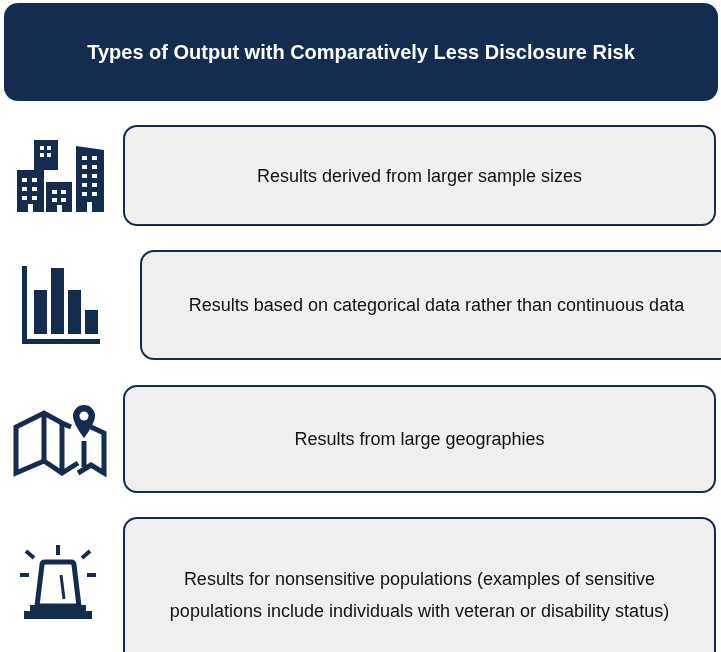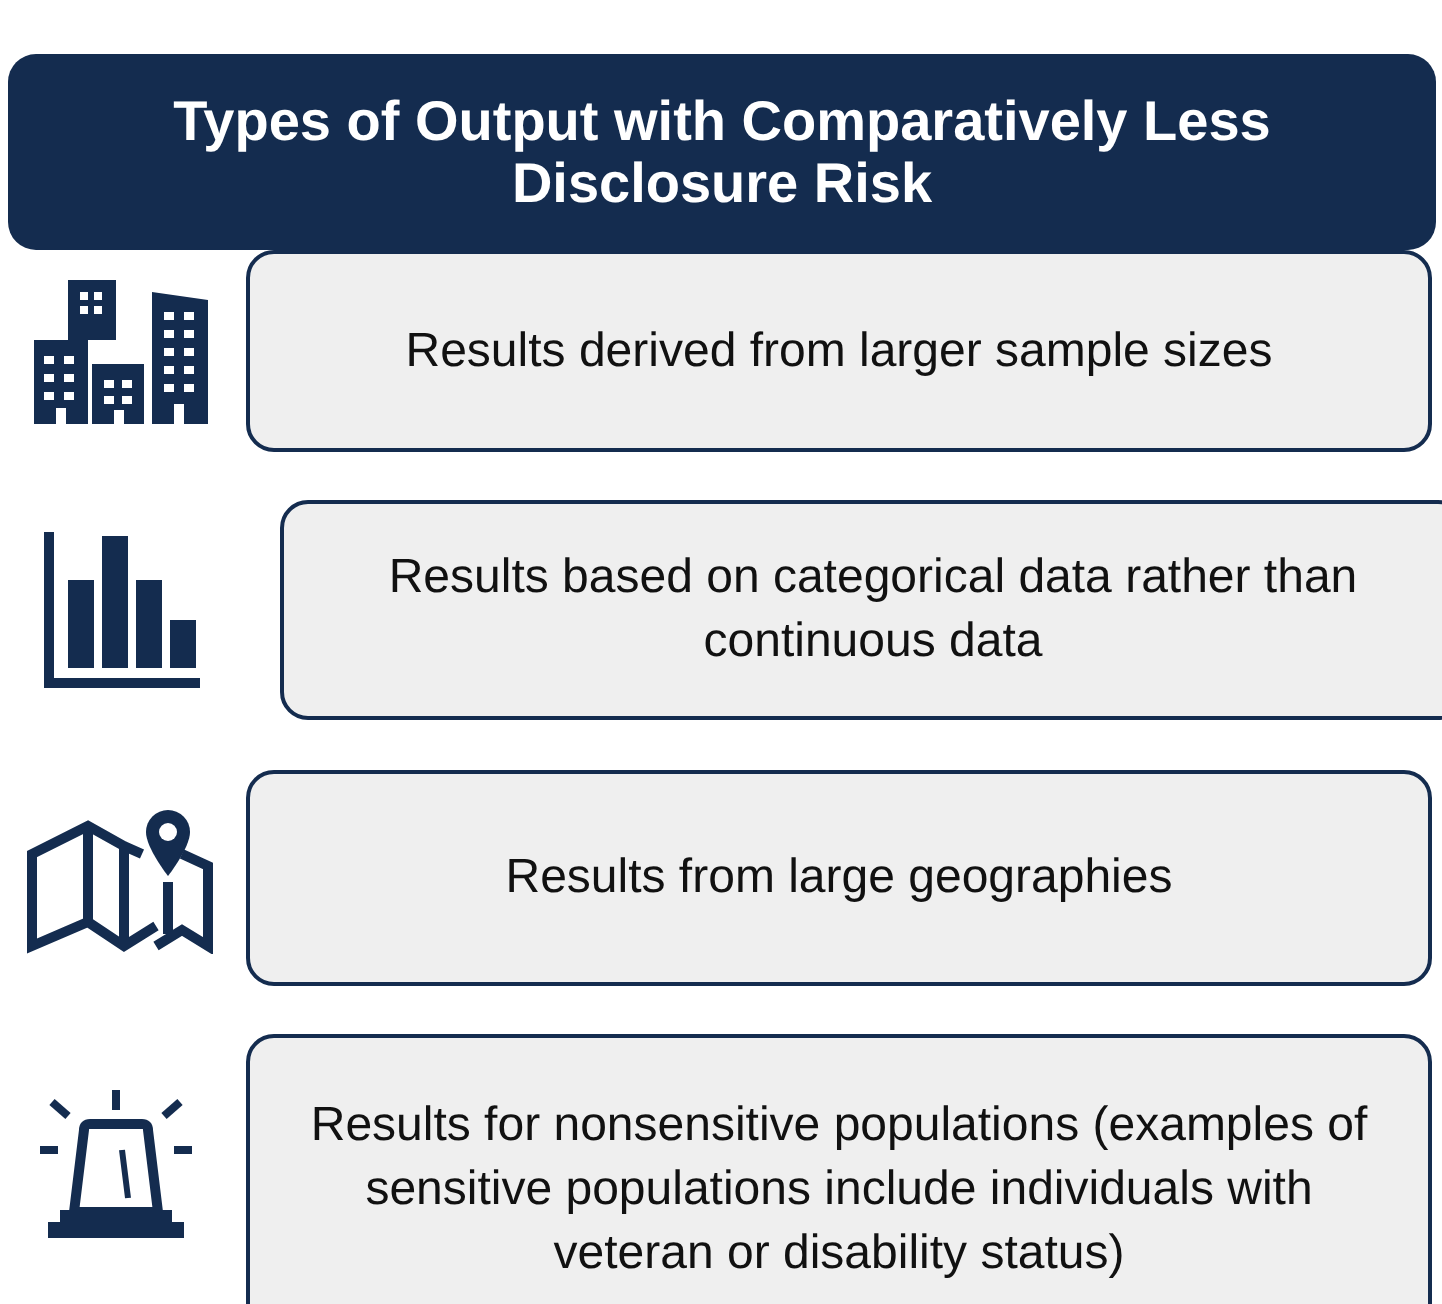--- a/index.html
+++ b/index.html
@@ -2,30 +2,30 @@
 <html><head>
 <meta charset="utf-8">
 <style>
   html, body { margin: 0; padding: 0; background: #ffffff; }
   body { width: 721px; height: 652px; position: relative; overflow: hidden;
          font-family: "Liberation Sans", "DejaVu Sans", sans-serif; }
   .header {
     position: absolute; left: 4px; top: 3px; width: 714px; height: 98px;
     background: #142c4f; border-radius: 14px; color: #ffffff;
     display: flex; align-items: center; justify-content: center; text-align: center;
-    font-weight: bold; font-size: 28px; line-height: 31px; box-sizing: border-box; padding: 0 40px; margin-top: 24px;
+    font-weight: bold; font-size: 20px; line-height: 31px; box-sizing: border-box; padding: 0 40px;
   }
   .row { position: absolute; left: 0; width: 721px; }
   .icon { position: absolute; left: 10px; width: 100px; display: flex; align-items: center; justify-content: center; }
   .icon svg { display: block; }
   .box {
     position: absolute; left: 123px; width: 593px; box-sizing: border-box;
     background: #efefef; border: 2px solid #142c4f; border-radius: 14px;
     display: flex; align-items: center; justify-content: center; text-align: center;
-    color: #111111; font-size: 24px; line-height: 32px; padding: 0 16px;
+    color: #111111; font-size: 18px; line-height: 32px; padding: 0 16px;
   }
 </style>
 </head>
 <body>
 
 <div class="header">
   <span>Types of Output with Comparatively Less Disclosure Risk</span>
 </div>
 
 <div class="row">

